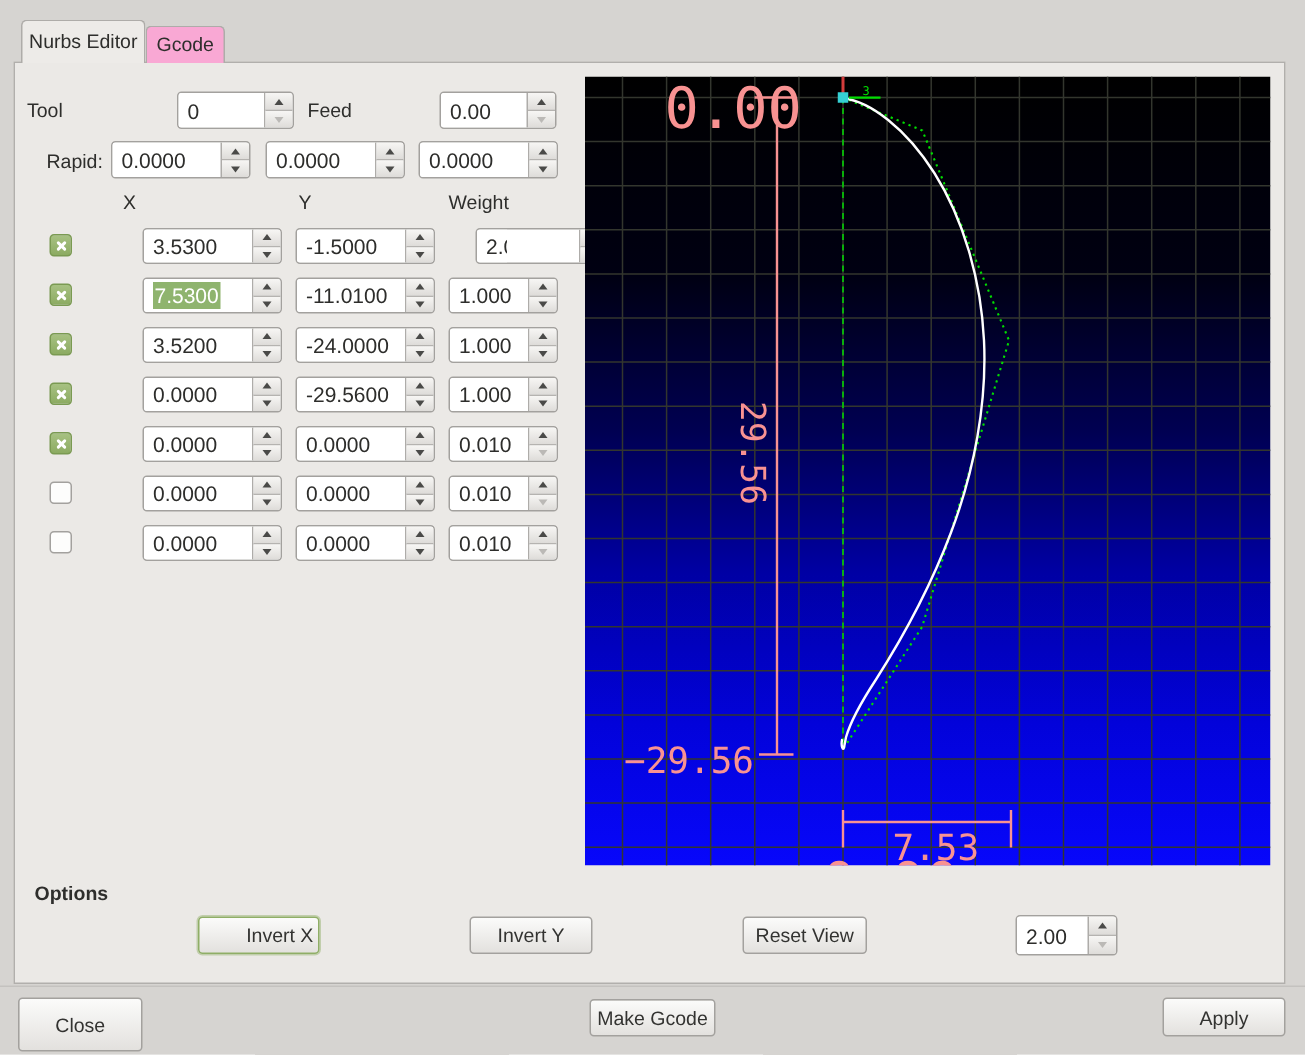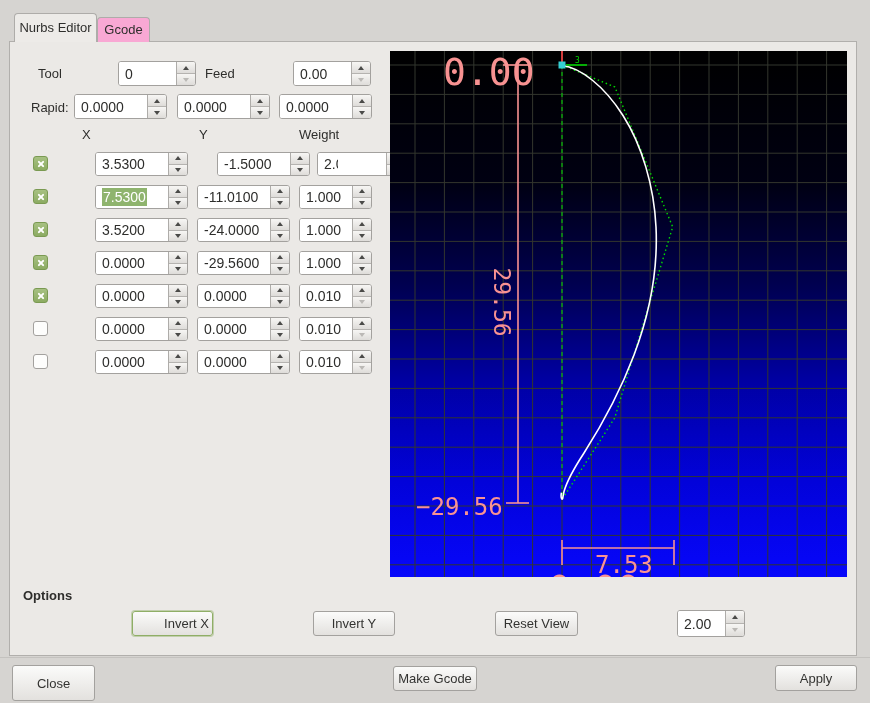--- a/index.html
+++ b/index.html
@@ -52,21 +52,21 @@
 </style>
 </head>
 <body>
 
 <div class="win">
 
   <div class="tab inactive"><span>Gcode</span></div>
   <div class="tab active"><span>Nurbs Editor</span></div>
   <div class="frame"></div>
 
-  <span class="lbl" style="left:38px;top:66px;text-align:right;">Tool</span>
+  <span class="lbl" style="left:18px;top:66px;text-align:right;">Tool</span>
   <div class="spin" style="left:118px;top:61px;width:78px;height:25px;">
     <div class="ent">0</div>
     <div class="st dim">
         <div class="sb up">
           <i class="tri-u"></i>
         </div>
         <div class="sb">
           <i class="tri-d"></i>
         </div>
       </div>
@@ -131,21 +131,21 @@
         </div>
         <div class="st">
           <div class="sb up">
             <i class="tri-u"></i>
           </div>
           <div class="sb">
             <i class="tri-d"></i>
           </div>
         </div>
       </div>
-      <div class="spin" style="left:197px;top:152px;width:93px;height:24px;margin-left:20px;">
+      <div class="spin" style="left:197px;top:152px;width:93px;height:24px;">
         <div class="ent">
           <span>-1.5000</span>
         </div>
         <div class="st">
           <div class="sb up">
             <i class="tri-u"></i>
           </div>
           <div class="sb">
             <i class="tri-d"></i>
           </div>

